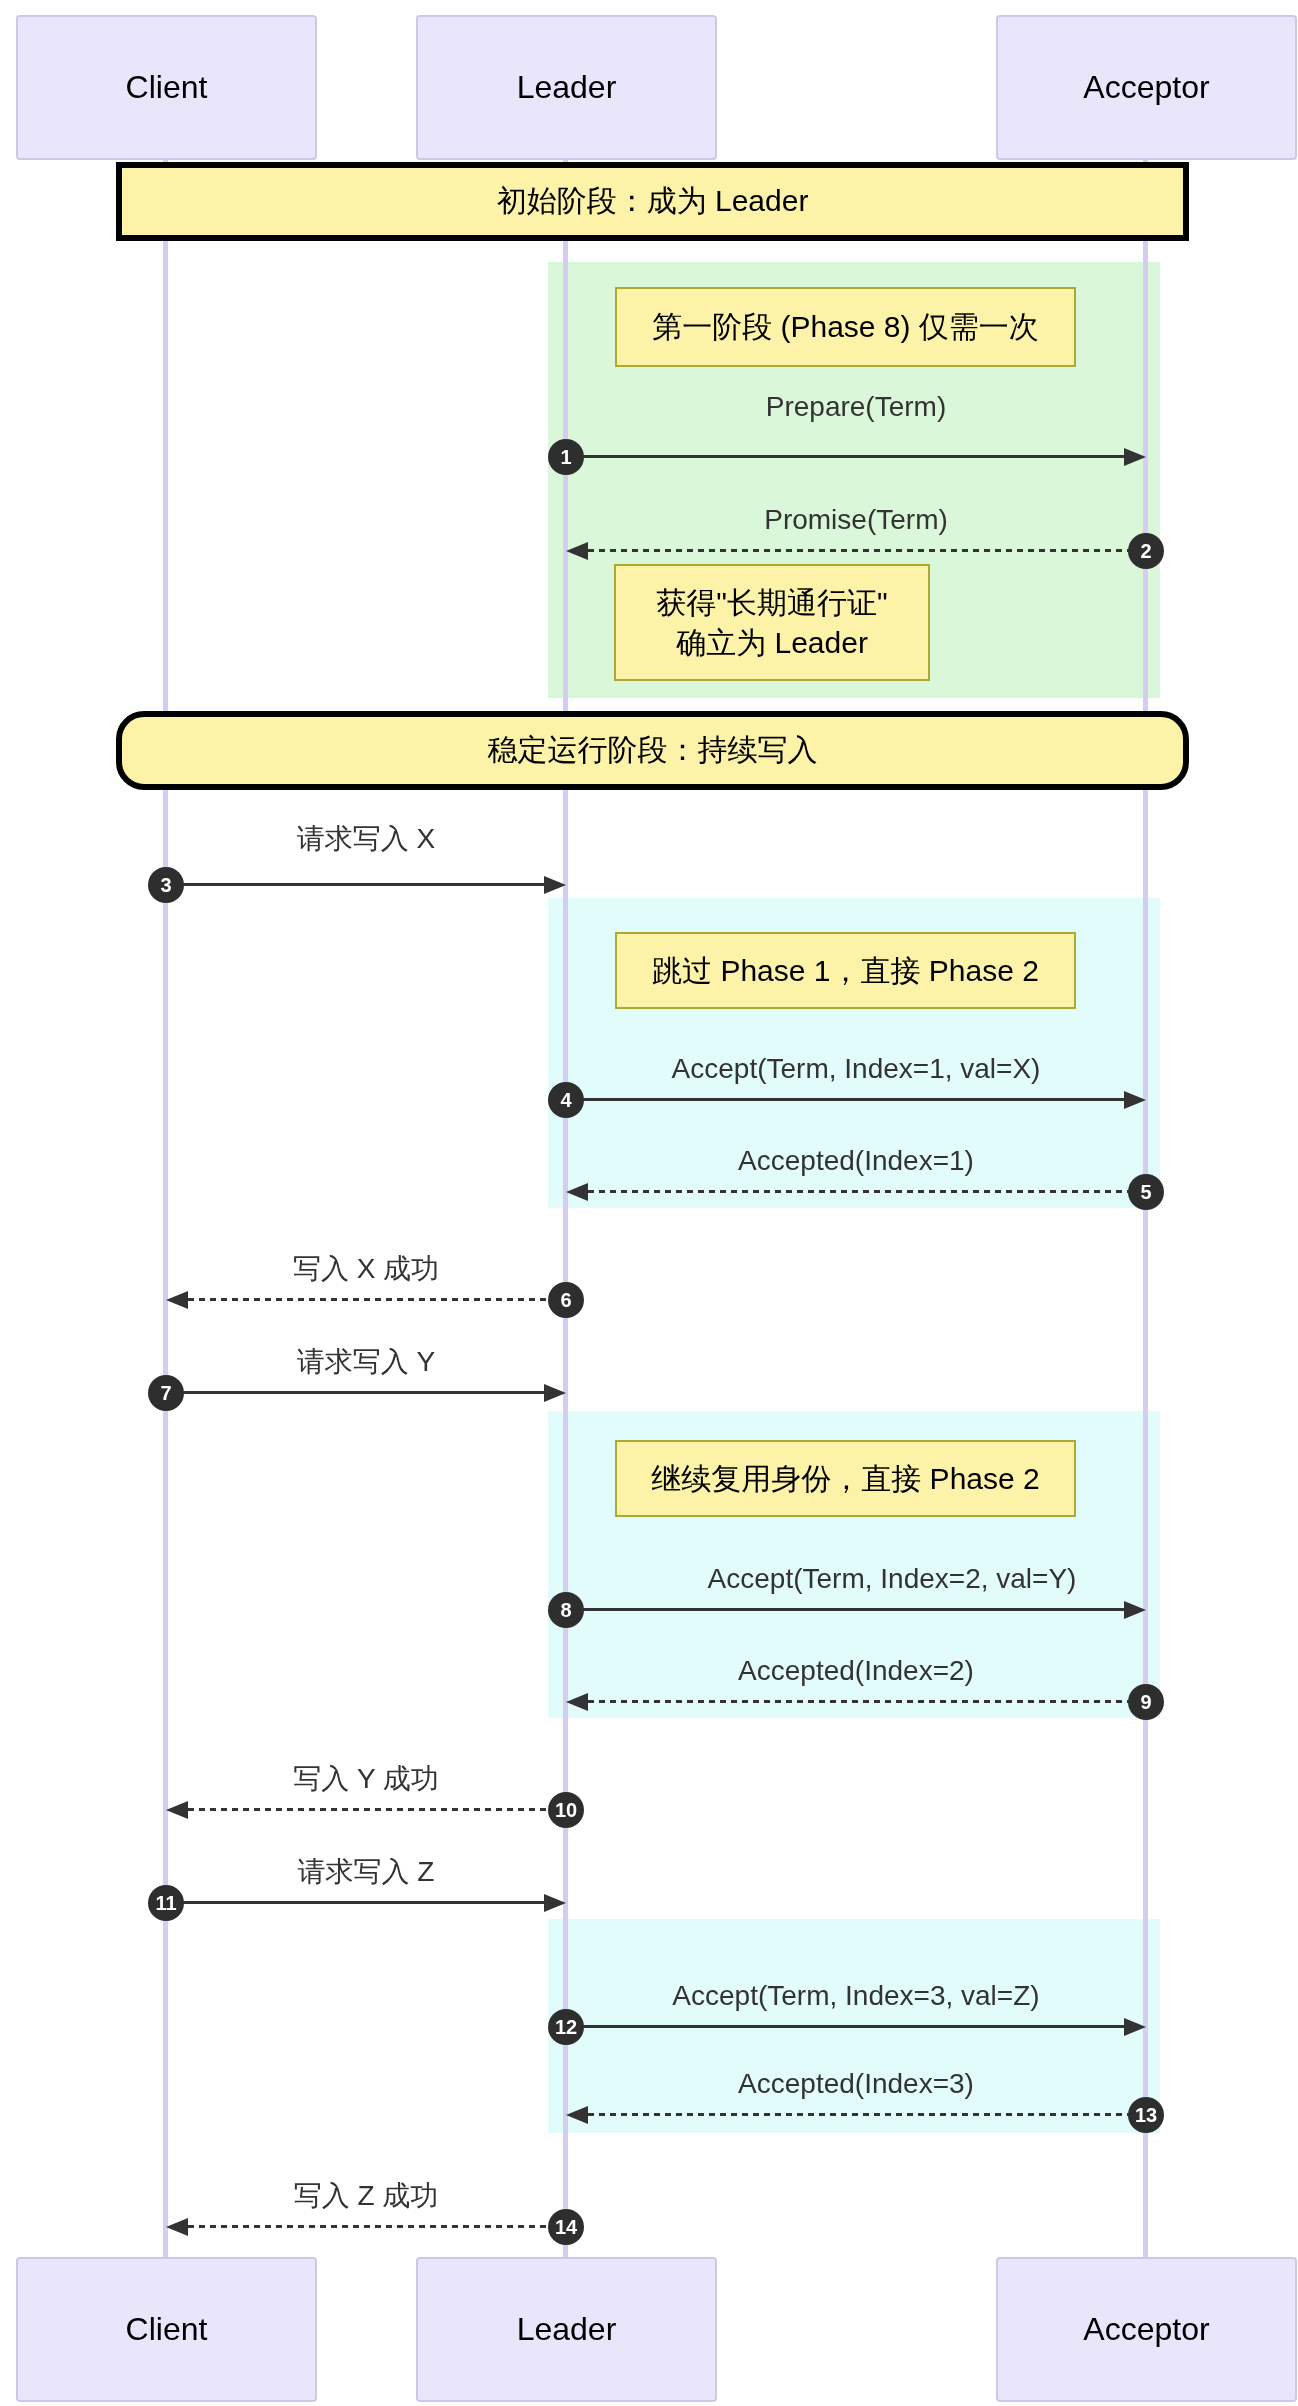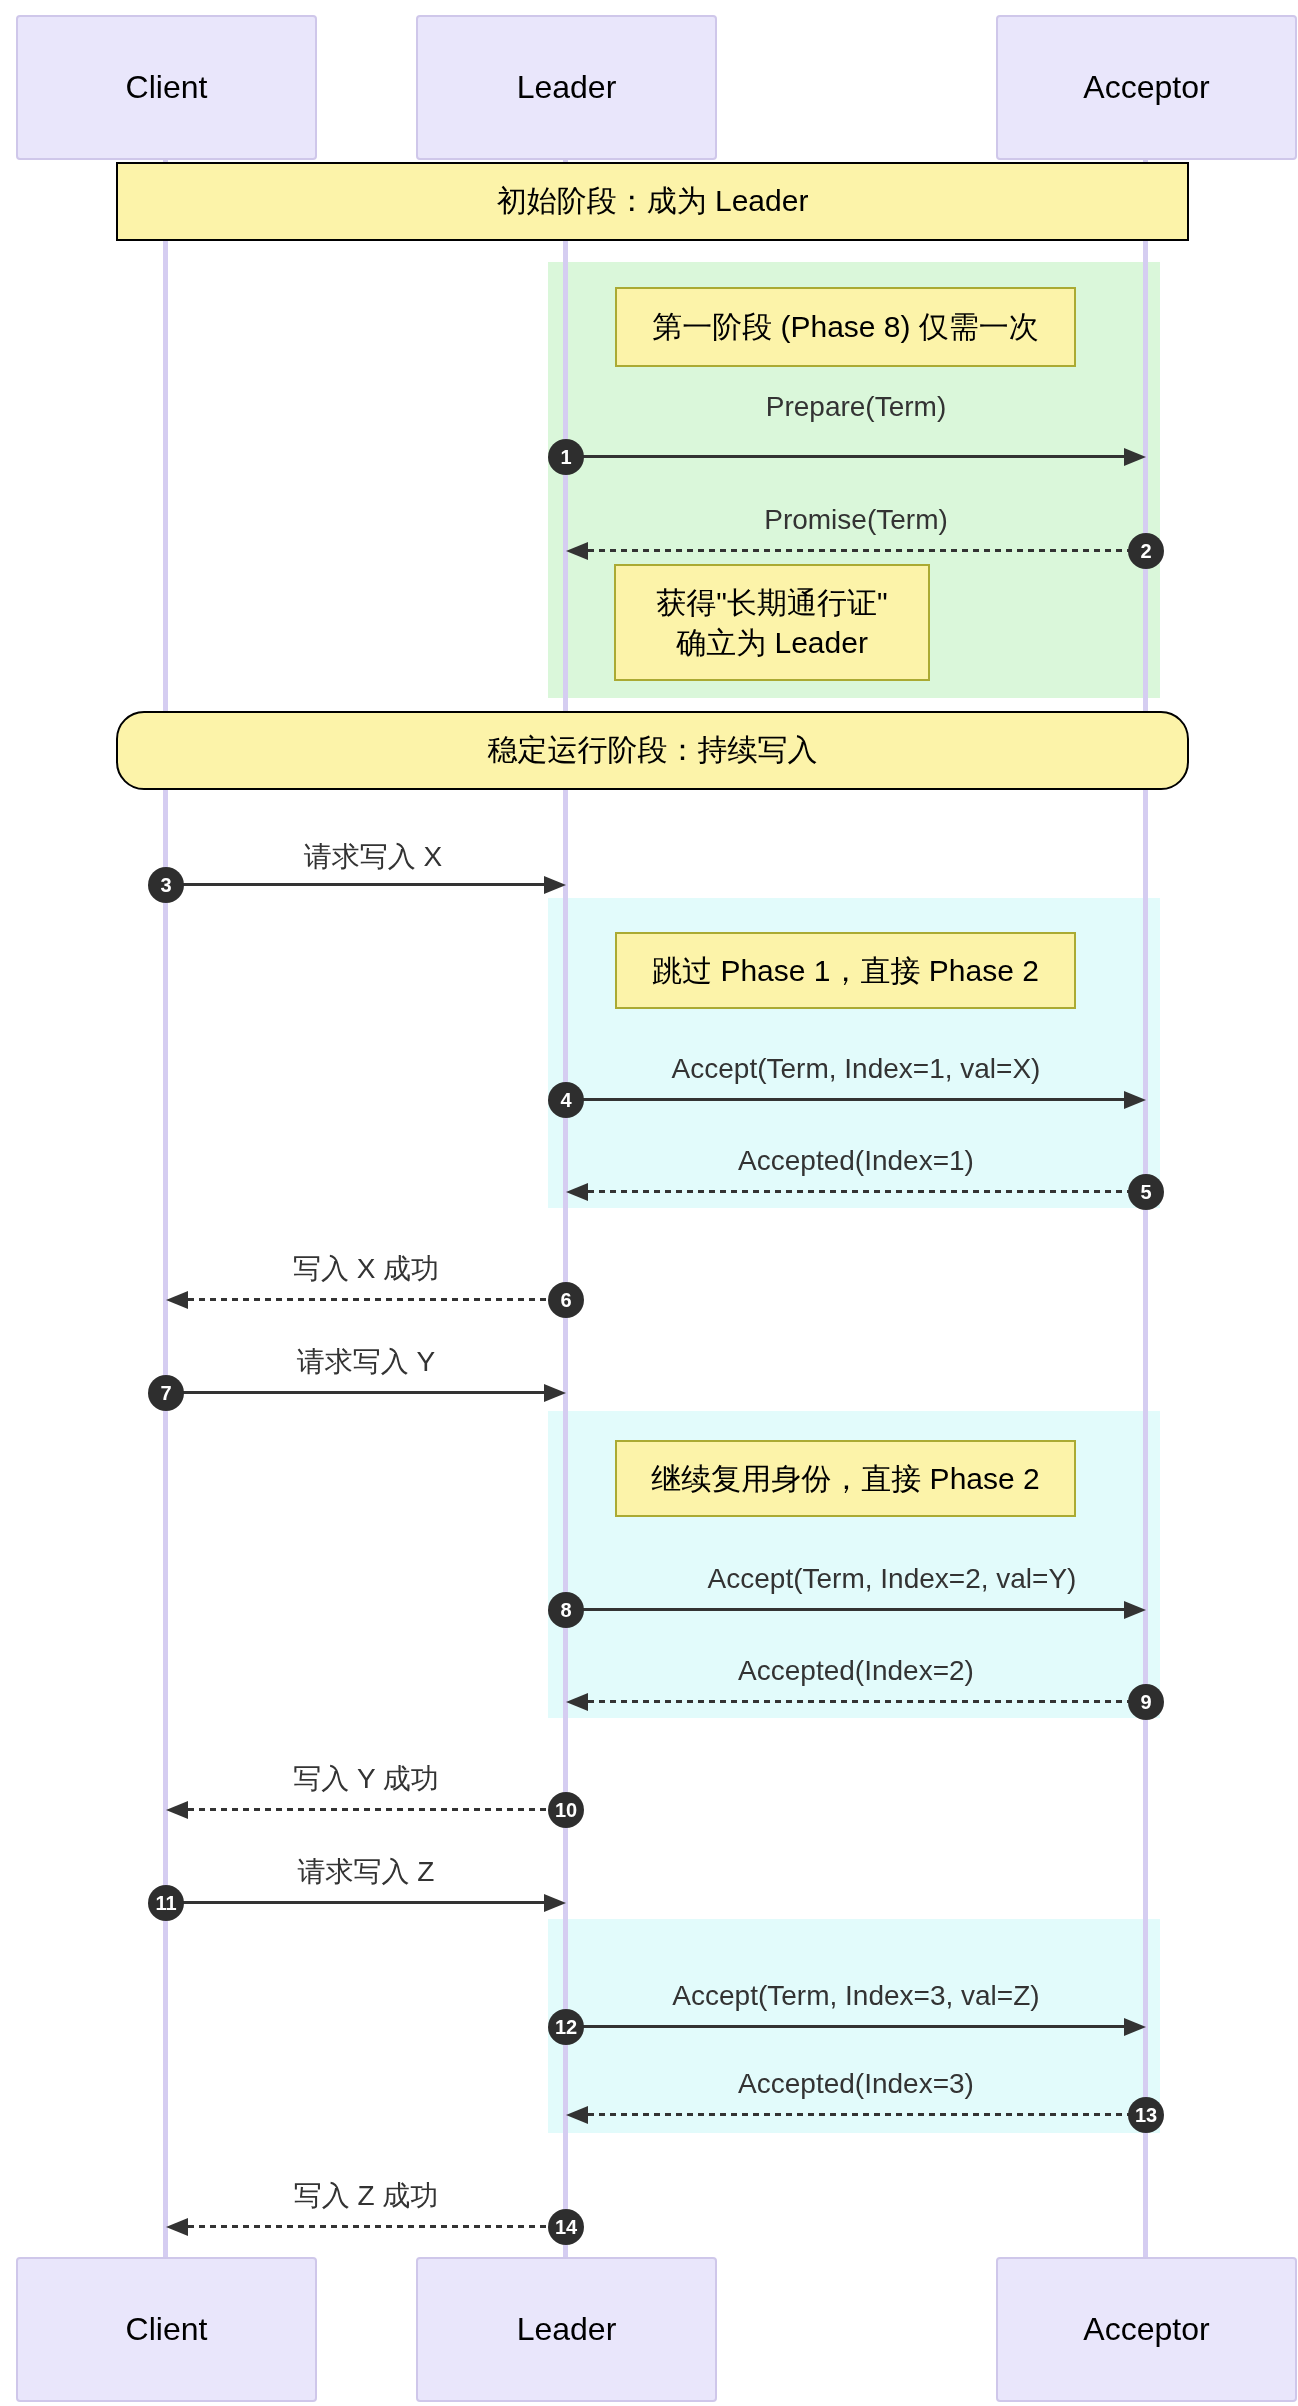--- a/index.html
+++ b/index.html
@@ -12,21 +12,21 @@
   .bg-cyan{background:#e2fbfb;}
   .lifeline{position:absolute;width:5px;top:146px;height:2111px;background:#d5cdf1;}
   .actor{
     position:absolute;width:301px;height:145px;background:#e9e6fb;
     border:2px solid #cfc7ea;border-radius:4px;box-sizing:border-box;
     display:flex;align-items:center;justify-content:center;
     font-size:32px;color:#000;
   }
   .banner{
     position:absolute;left:116px;width:1073px;height:79px;background:#fcf3a9;
-    border:2px solid #000000;box-sizing:border-box;
+    border:6px solid #000000;box-sizing:border-box;
     display:flex;align-items:center;justify-content:center;
     font-size:30px;color:#000;
   }
   .note{
     position:absolute;background:#fcf3a9;border:2px solid #aaaa33;box-sizing:border-box;
     display:flex;flex-direction:column;align-items:center;justify-content:center;
     font-size:30px;color:#000;text-align:center;line-height:1.32;
   }
   .msg-label{
     position:absolute;transform:translateX(-50%);white-space:nowrap;
@@ -99,21 +99,21 @@
   </div>
 
   <div>
     <span class="msg-label" style="left:856px;top:505px;">Promise(Term)</span>
     <div class="msg-line dashed" style="left:588px;top:549px;width:558px;"></div>
     <div class="arr left" style="left:566px;top:542px;"></div>
     <span class="seq" style="left:1146px;top:551px;">2</span>
   </div>
 
   <div>
-    <span class="msg-label" style="left:366px;top:842px;margin-left:7px;">请求写入 X</span>
+    <span class="msg-label" style="left:366px;top:824px;">请求写入 X</span>
     <div class="msg-line" style="left:166px;top:883px;width:378px;"></div>
     <div class="arr right" style="left:544px;top:876px;"></div>
     <span class="seq" style="left:166px;top:885px;">3</span>
   </div>
 
   <div>
     <span class="msg-label" style="left:856px;top:1054px;">Accept(Term, Index=1, val=X)</span>
     <div class="msg-line" style="left:566px;top:1098px;width:558px;"></div>
     <div class="arr right" style="left:1124px;top:1091px;"></div>
     <span class="seq" style="left:566px;top:1100px;">4</span>

